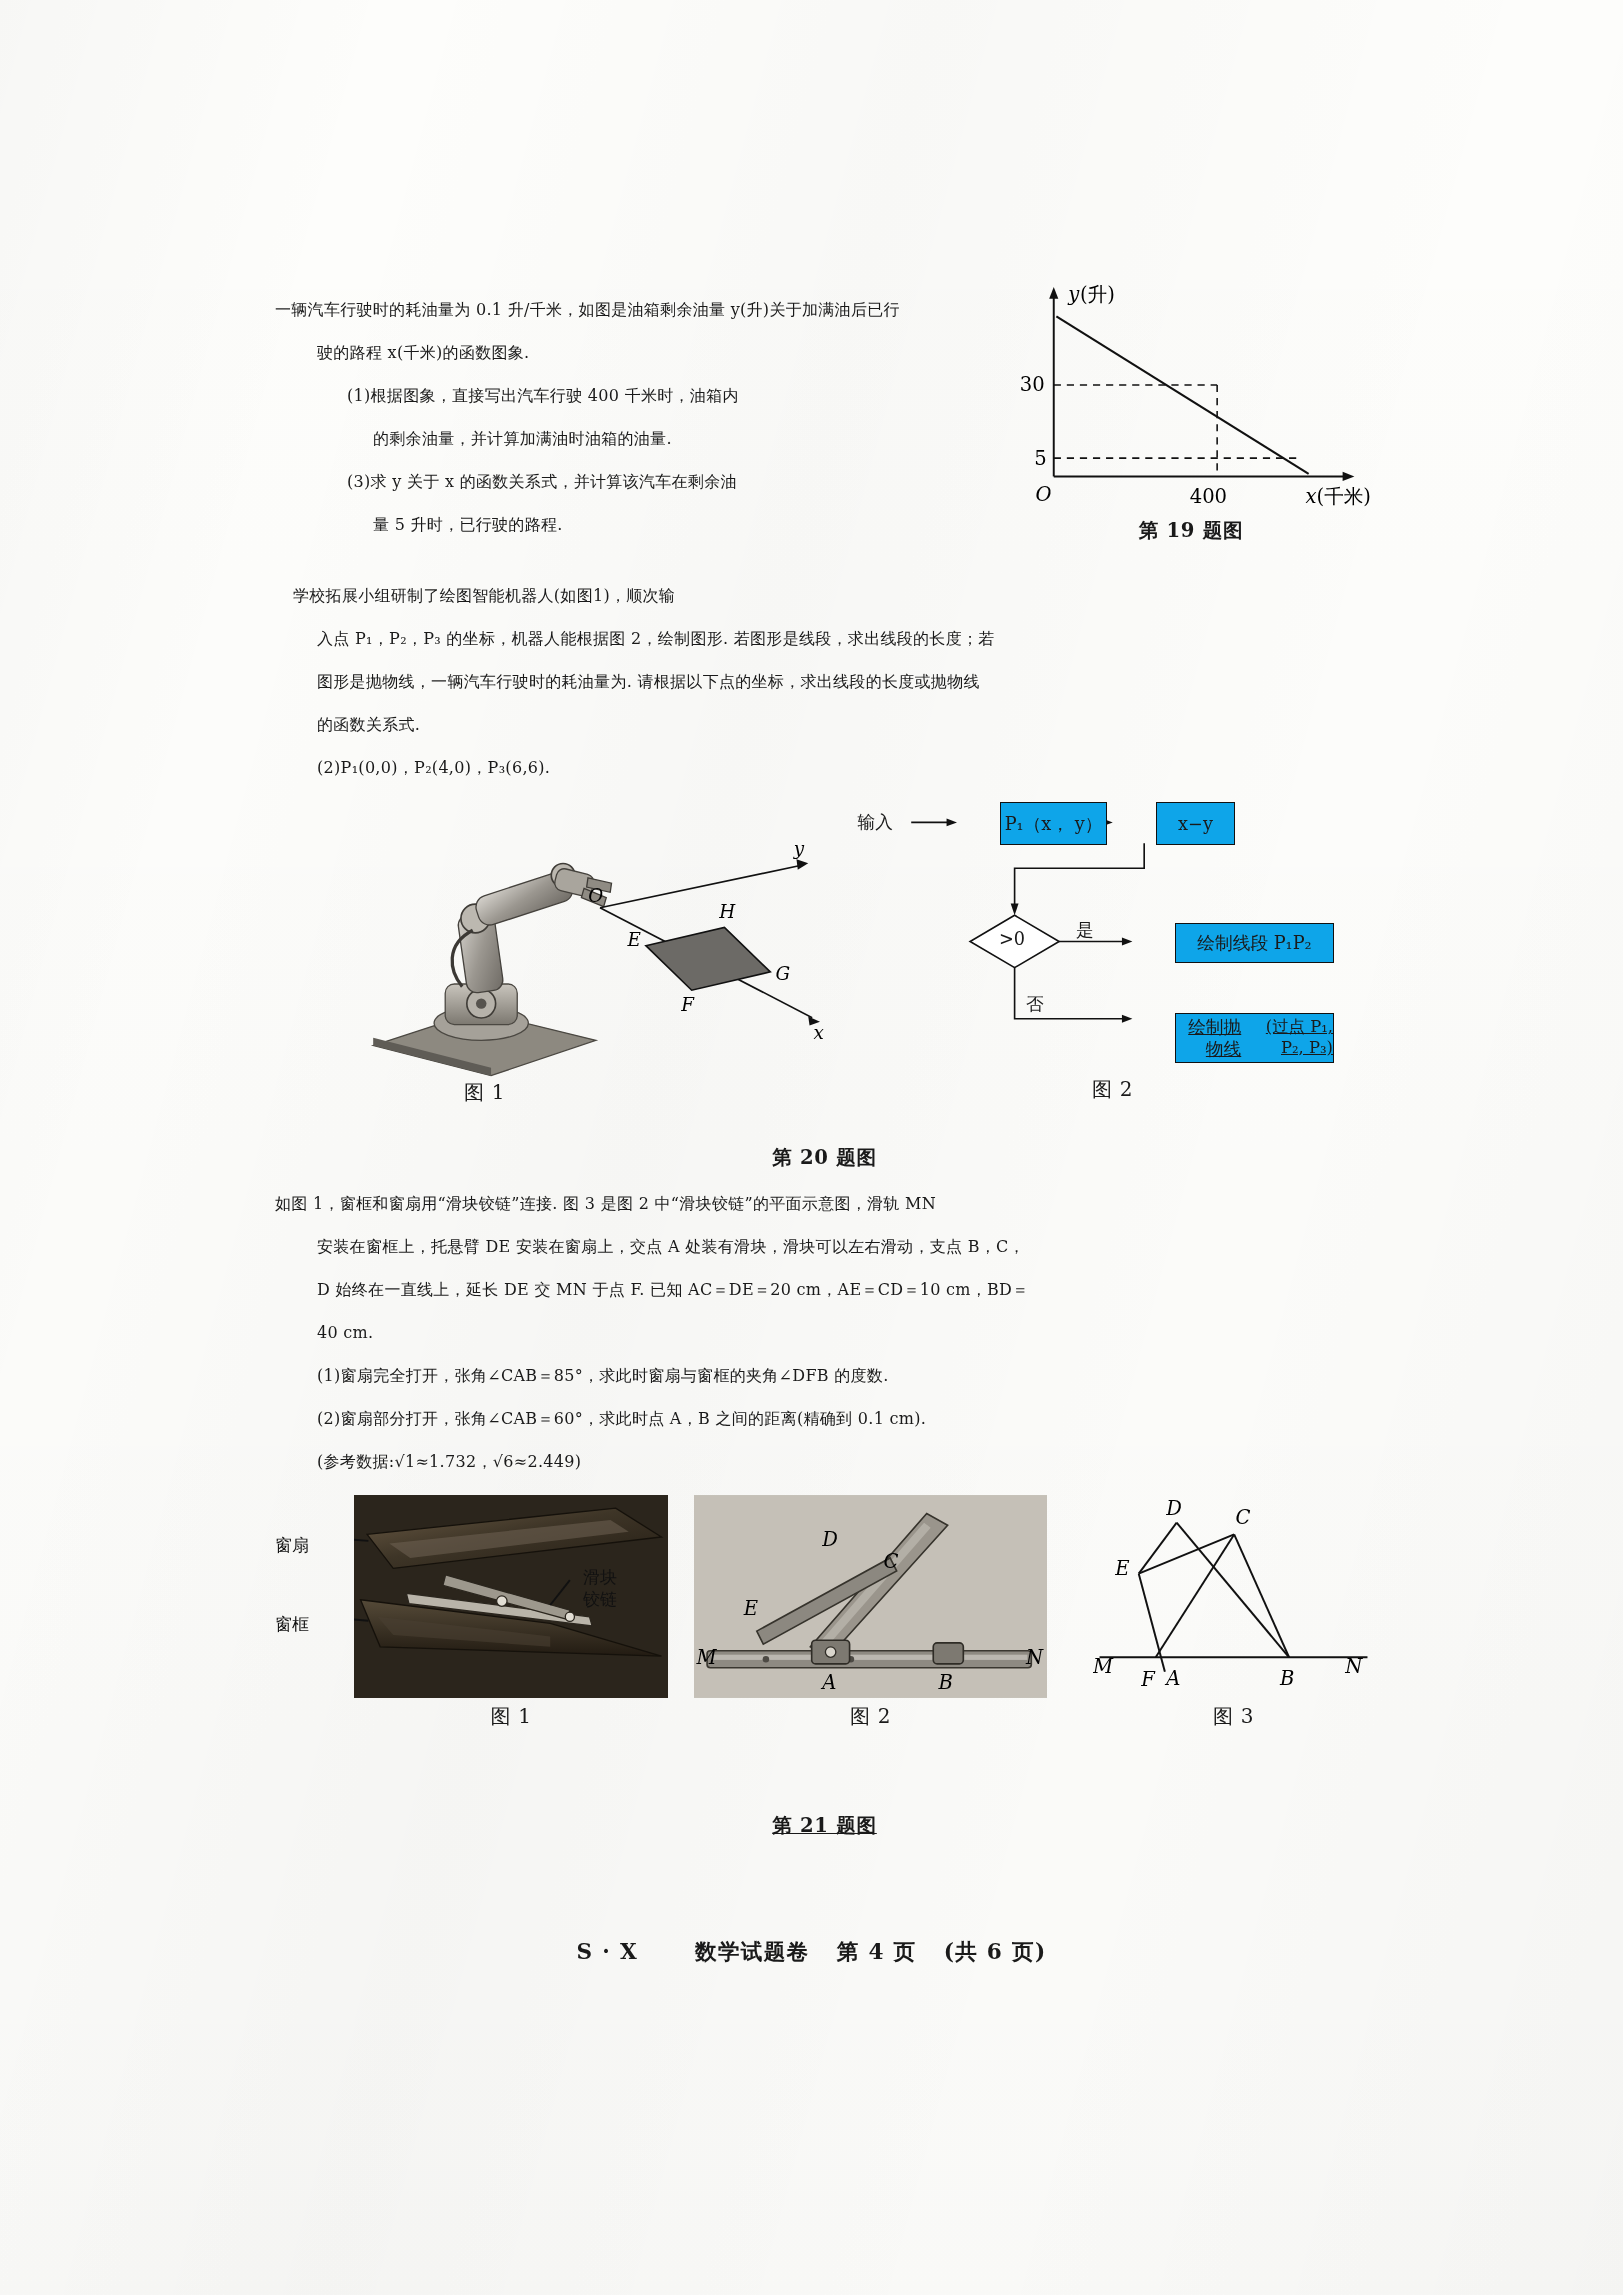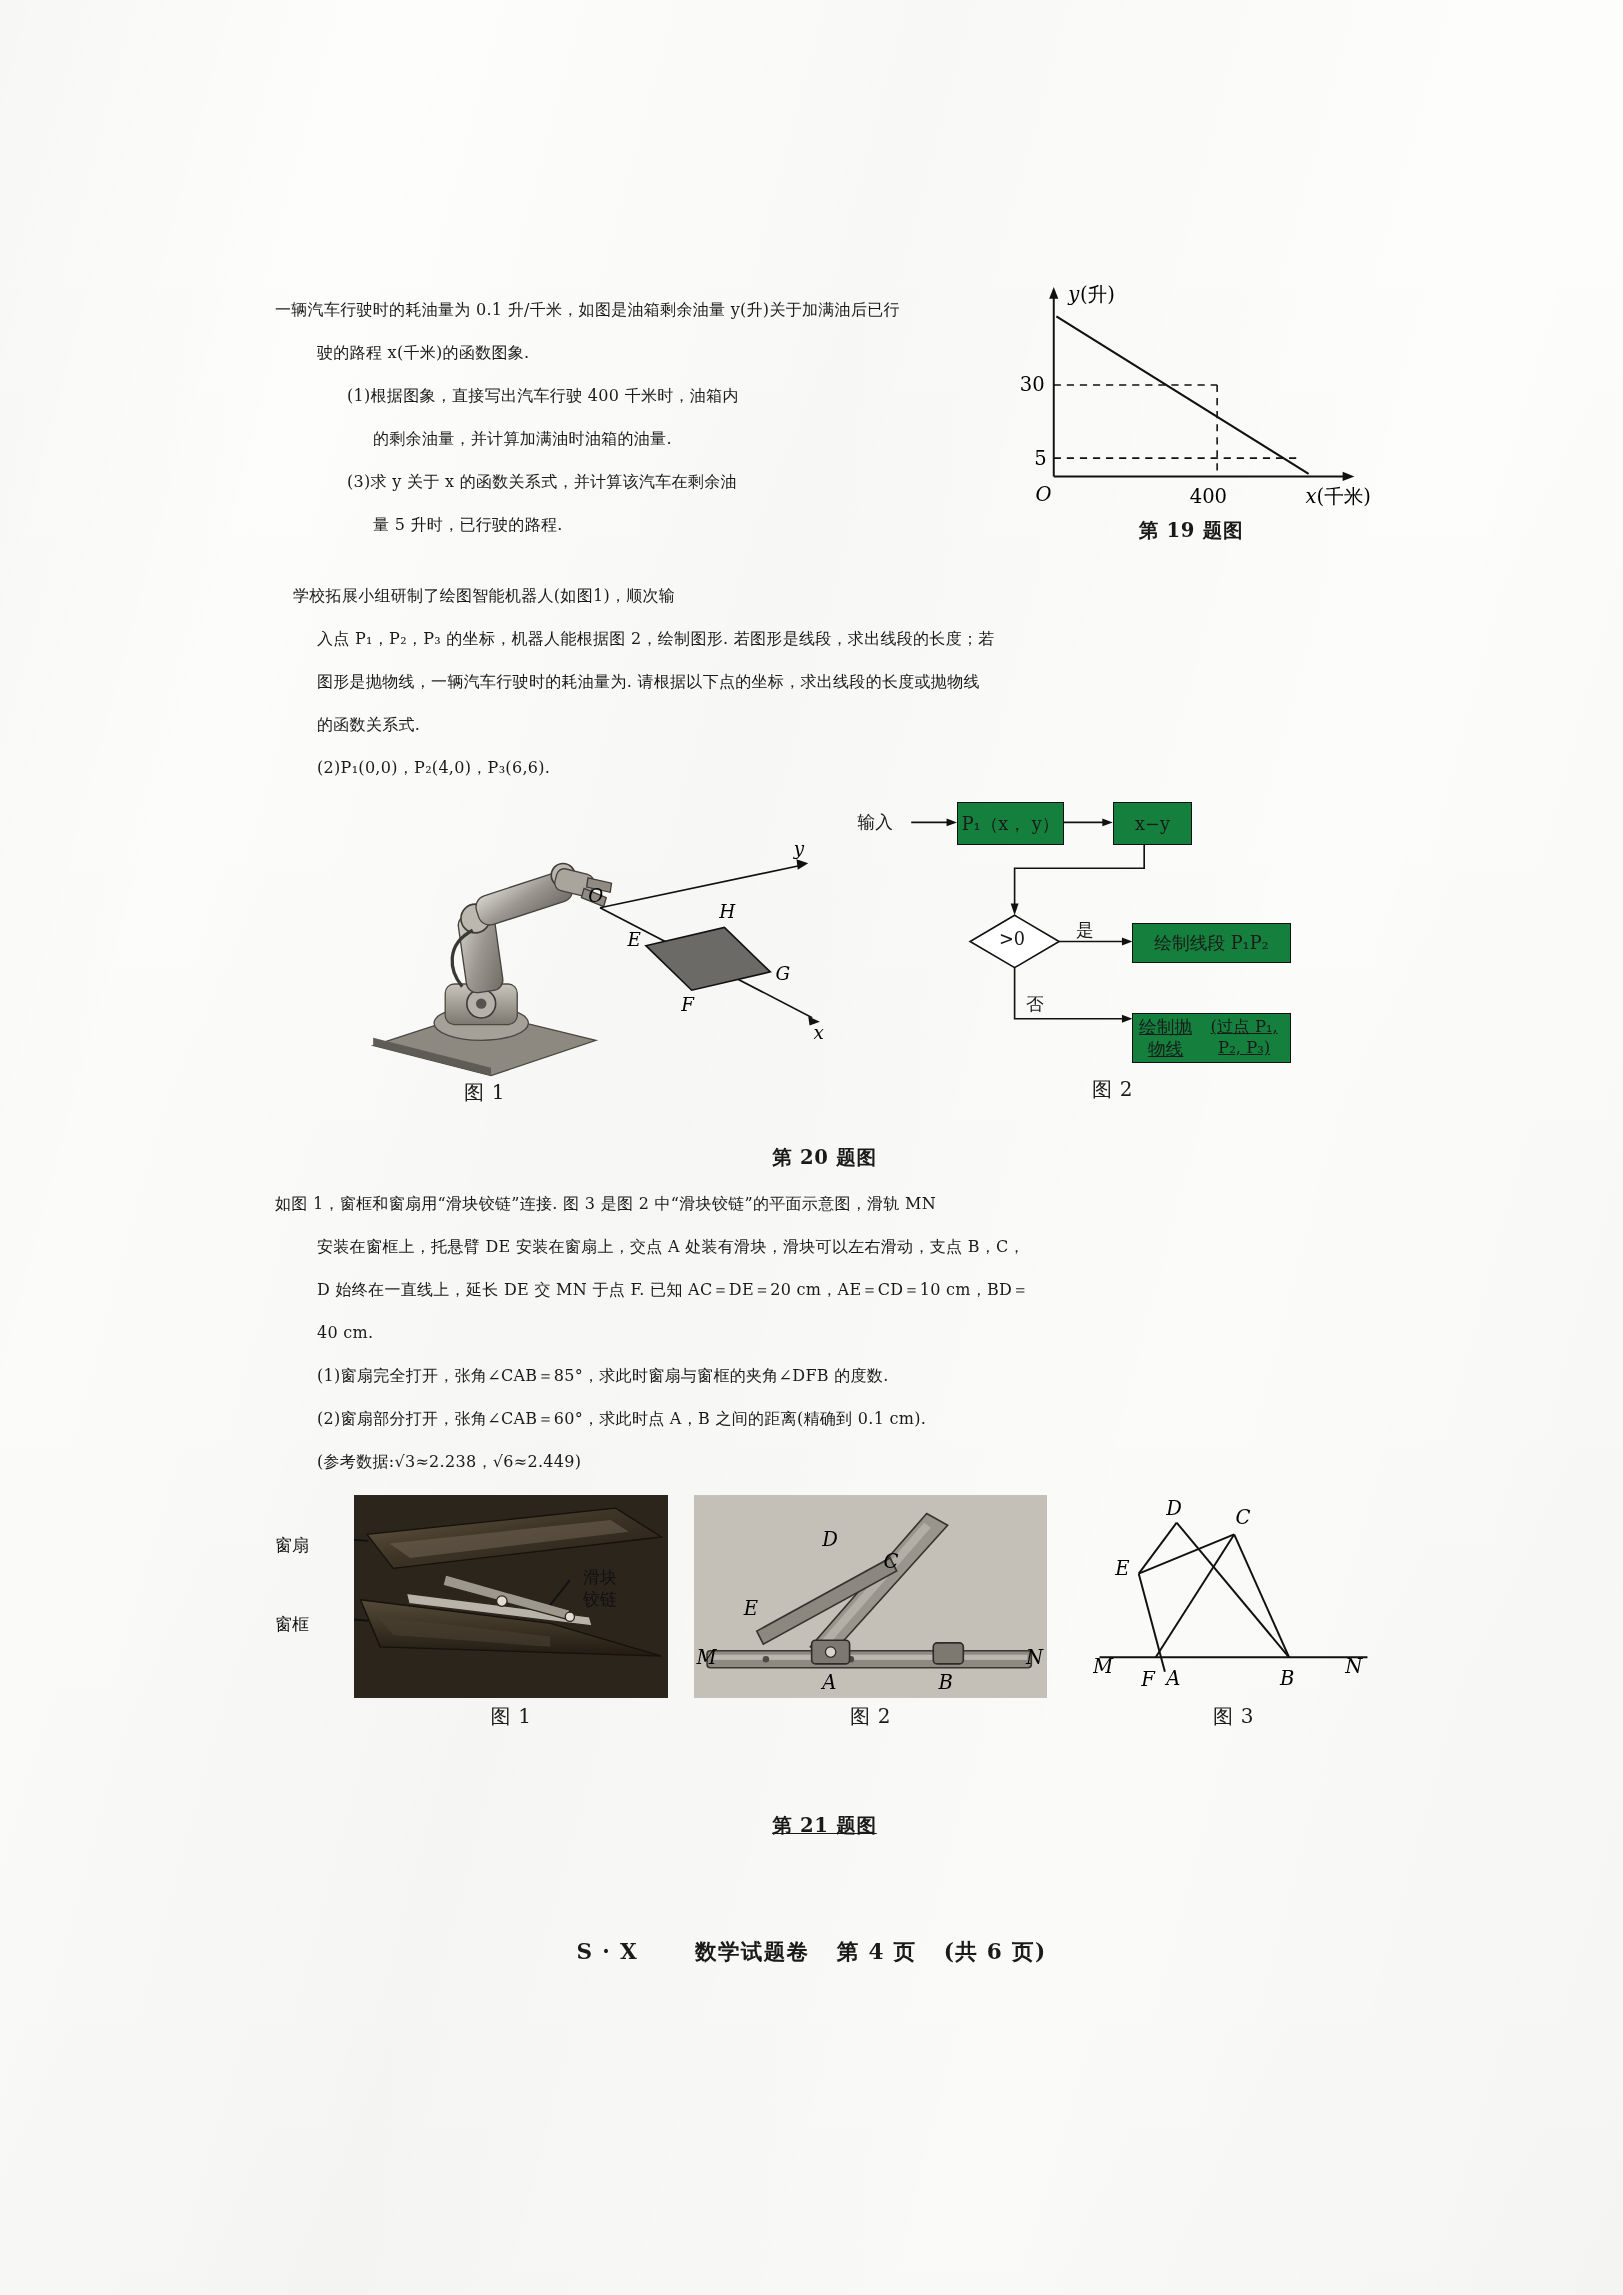--- a/index.html
+++ b/index.html
@@ -111,27 +111,28 @@
   .flow {
     position: absolute;
     left: 576px;
     top: 0px;
     width: 517px;
     height: 308px;
   }
   .fbox {
     position: absolute;
     border: 1.6px solid #111;
-    background: #15803d;
+    background: #0ea5e9;
     font-size: 17.7px;
     display: flex;
     align-items: center;
     justify-content: center;
-    text-align: center;
+    text-align: right;
     line-height: 1.25;
+    margin-left: 43px;
   }
   .flow-label {
     position: absolute;
     font-size: 17.7px;
   }
 
   
   .q21-figs {
     position: relative;
     height: 288px;
@@ -320,21 +321,21 @@
       <div class="fig-caption" style="margin-top:7.9px;">第 20 题图</div>
     </div>
 
     <div class="q" style="margin-top:11.8px;">
       <div class="q-line">如图 1，窗框和窗扇用“滑块铰链”连接. 图 3 是图 2 中“滑块铰链”的平面示意图，滑轨 MN</div>
       <div class="q-line indent1">安装在窗框上，托悬臂 DE 安装在窗扇上，交点 A 处装有滑块，滑块可以左右滑动，支点 B，C，</div>
       <div class="q-line indent1">D 始终在一直线上，延长 DE 交 MN 于点 F. 已知 AC＝DE＝20 cm，AE＝CD＝10 cm，BD＝</div>
       <div class="q-line indent1">40 cm.</div>
       <div class="q-line indent1">(1)窗扇完全打开，张角∠CAB＝85°，求此时窗扇与窗框的夹角∠DFB 的度数.</div>
       <div class="q-line indent1">(2)窗扇部分打开，张角∠CAB＝60°，求此时点 A，B 之间的距离(精确到 0.1 cm).</div>
-      <div class="q-line indent1">(参考数据:√3≈2.238，√6≈2.449)</div>
+      <div class="q-line indent1">(参考数据:√1≈1.732，√6≈2.449)</div>
 
       <div class="q21-figs">
 
         <div class="photo1">
           <svg width="314" height="203" viewBox="0 0 480 310">
             <defs>
               <linearGradient id="wood" x1="0" y1="0" x2="1" y2="1">
                 <stop offset="0%" stop-color="#6b5b45"></stop>
                 <stop offset="45%" stop-color="#3e3527"></stop>
                 <stop offset="100%" stop-color="#241d14"></stop>

